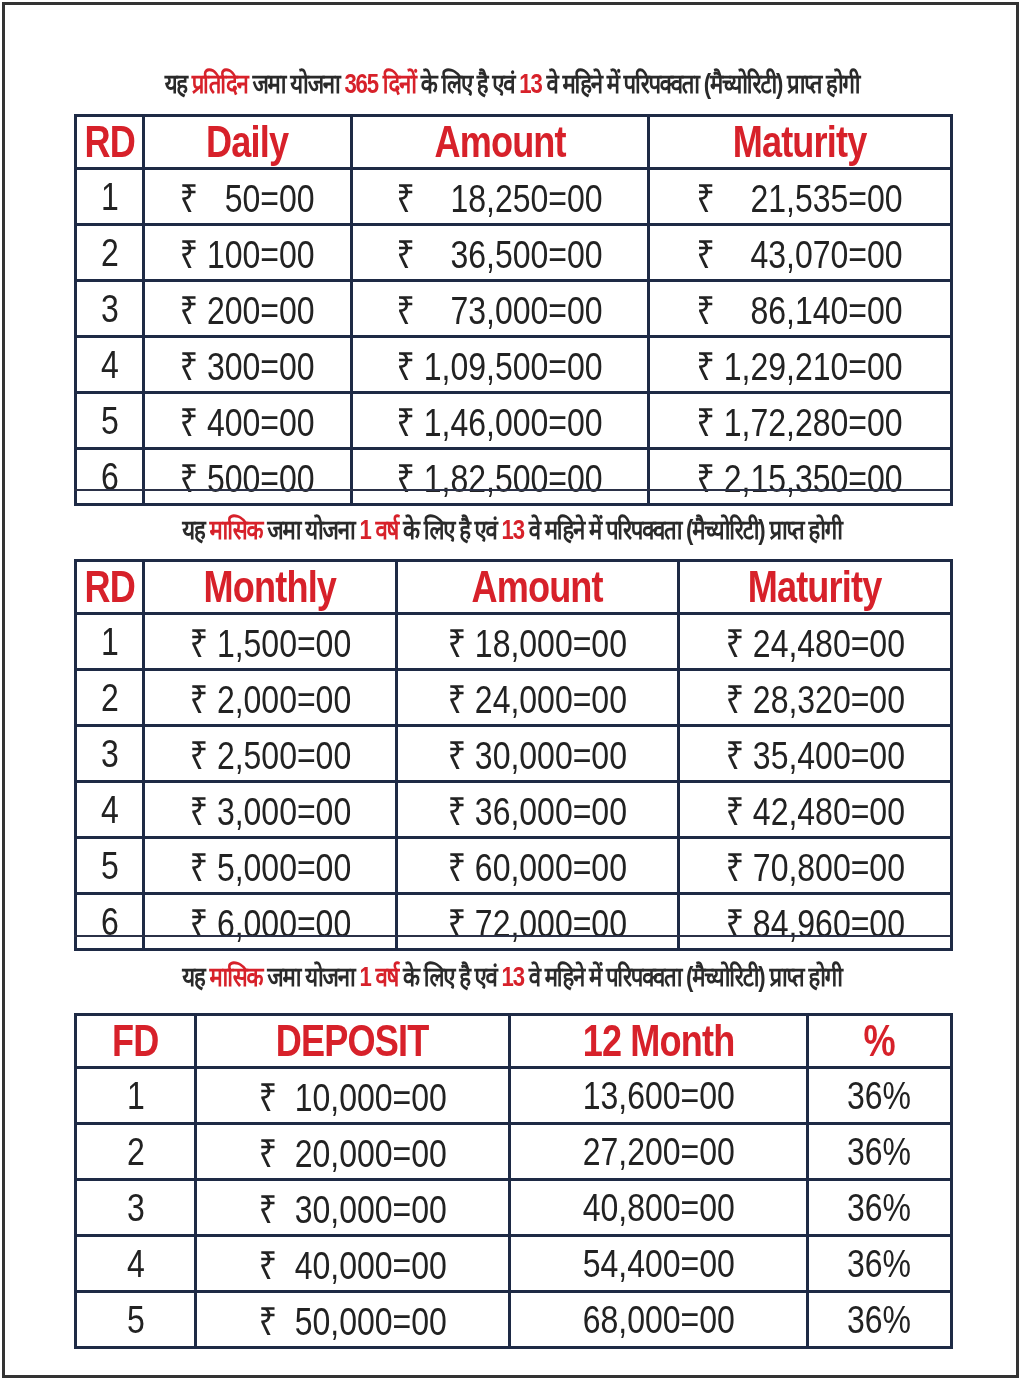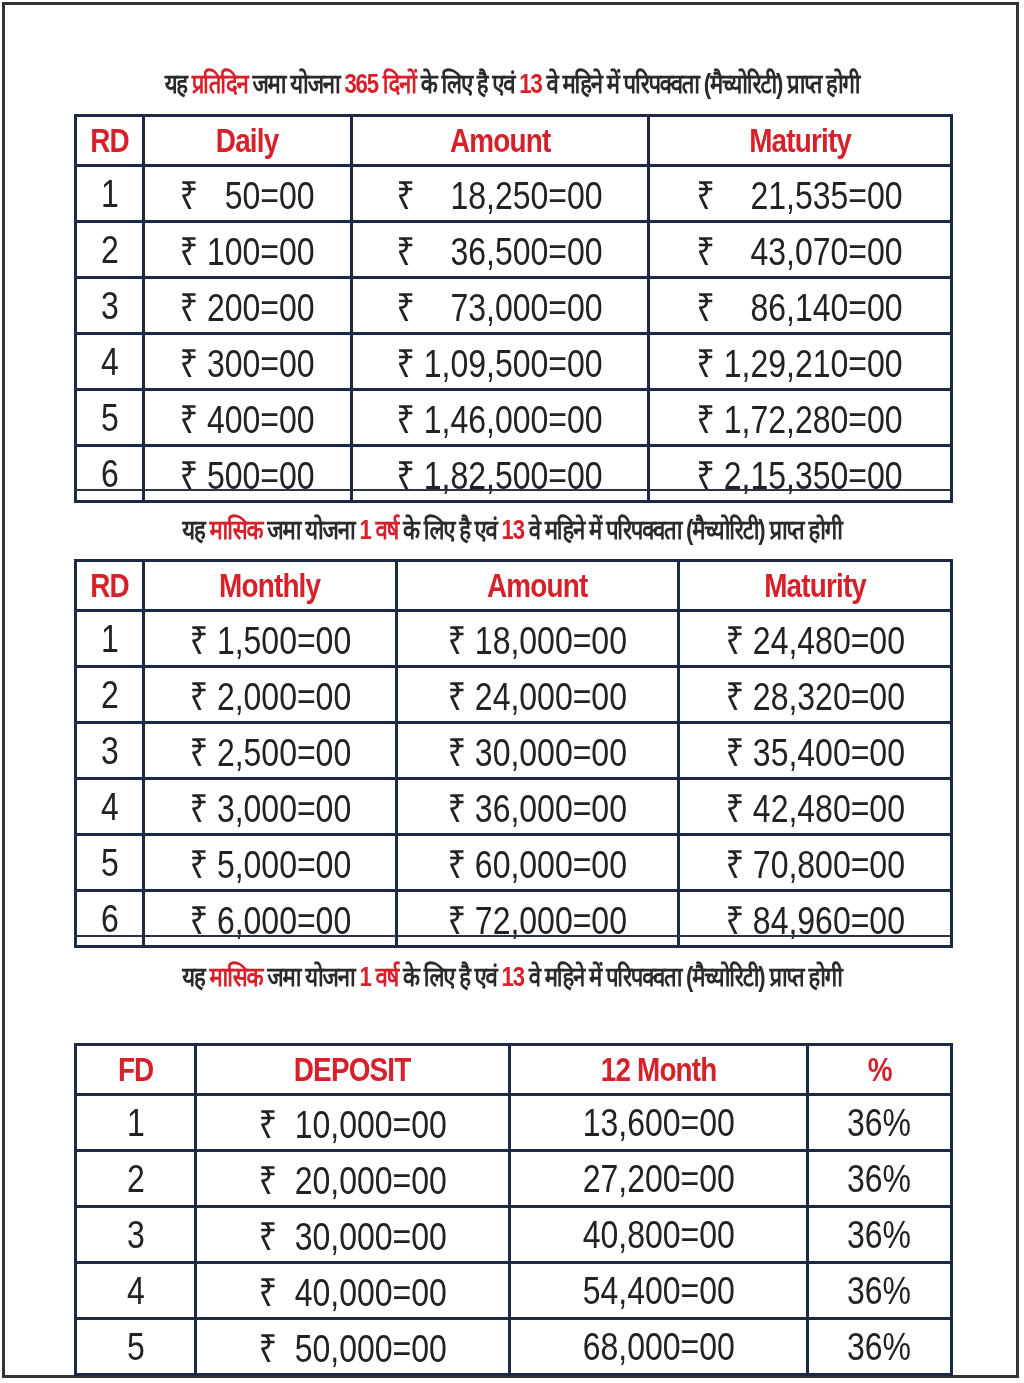--- a/index.html
+++ b/index.html
@@ -18,21 +18,21 @@
   .heading .red { color: #d7212a; }
   table.rate {
     position: absolute; border-collapse: collapse;
     font-family: "Liberation Sans", sans-serif; table-layout: fixed;
   }
   table.rate td, table.rate th {
     border: 3px solid #1e2a45; padding: 0; text-align: center;
     height: 47px; vertical-align: middle; overflow: hidden; white-space: nowrap;
   }
   table.rate th {
-    color: #d7212a; font-weight: bold; font-size: 34px;
+    color: #d7212a; font-weight: bold; font-size: 44px;
     letter-spacing: -1px;
   }
   table.rate td {
     color: #222222; font-size: 39px; font-weight: normal;
   }
   .cond { display: inline-block; transform: scaleX(0.82); transform-origin: center; }
   .divider {
     position: absolute; left: 74px; width: 876px; height: 2px; background: #2b3147;
   }
   .money { display: inline-block; transform: scaleX(0.82); transform-origin: center; }
@@ -157,21 +157,21 @@
   </tr>
 </tbody>
   </table>
 
 <div class="divider" style="top:935px;"></div>
 
 <div class="heading" style="top:957px;">
   <span>यह </span><span class="red">मासिक</span><span> जमा योजना </span><span class="red">1 वर्ष</span><span> के लिए है एवं </span><span class="red">13</span><span> वे महिने में परिपक्वता (मैच्योरिटी) प्राप्त होगी</span>
 </div>
 
-<table class="rate" style="left:74px; top:1043px; width:876px;border-radius:30px;">
+<table class="rate" style="left:74px; top:1013px; width:876px;border-radius:30px;">
   <colgroup>
       <col style="width:120px">
       <col style="width:314px">
       <col style="width:298px">
       <col style="width:144px">
     </colgroup>
   <tbody>
       <tr>
     <th><span class="cond">FD</span></th>
     <th><span class="cond">DEPOSIT</span></th>

